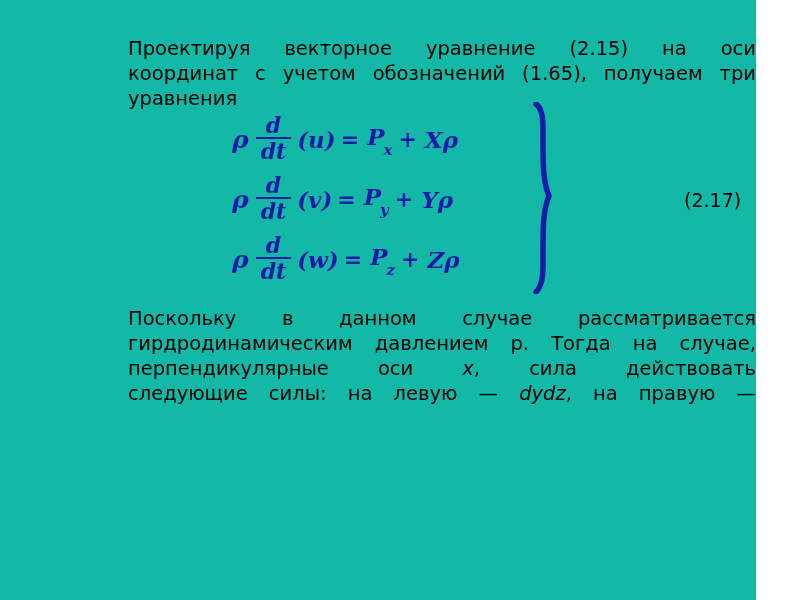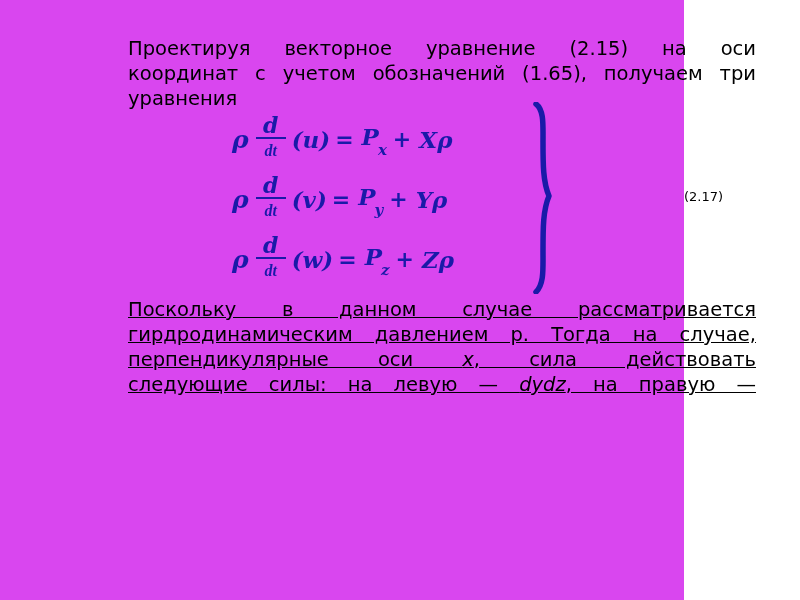--- a/index.html
+++ b/index.html
@@ -9,23 +9,23 @@
   }
   body {
     width: 800px;
     height: 600px;
     overflow: hidden;
     font-family: "DejaVu Sans", sans-serif;
     color: #000000;
   }
   .slide {
     position: relative;
-    width: 684px;
+    width: 756px;
     height: 600px;
-    background: #d946ef;
+    background: #14b8a6;
   }
 
   
   .para {
     position: absolute;
     font-family: "DejaVu Sans", sans-serif;
     font-size: 19.5px;
     line-height: 25px;
     color: #000000;
     text-align: justify;
@@ -34,24 +34,23 @@
     hyphens: none;
   }
   .para.p1 {
     left: 76px;
     top: 36px;
     width: 680px;
     text-indent: 52px;
   }
   .para.p2 {
     left: 76px;
-    top: 297px;
+    top: 306px;
     width: 680px;
     text-indent: 52px;
-    text-decoration: underline;
   }
   .para i {
     font-style: italic;
   }
   
   .jline {
     display: block;
     text-align: justify;
     text-align-last: justify;
     white-space: nowrap;
@@ -109,24 +108,23 @@
     padding: 0 5px;
   }
   .frac .bar {
     width: 100%;
     min-width: 30px;
     height: 2.5px;
     background: #1a1aa8;
     margin: 1px 0;
   }
   .frac .den {
-    font-size: 16px;
+    font-size: 22px;
     line-height: 22px;
     padding: 0 5px;
-    font-family: Liberation Serif, serif;
   }
   .eqtail {
     padding-left: 3px;
     font-size: 23px;
   }
   .eqtail .sub {
     font-size: 15px;
     vertical-align: sub;
     position: relative;
     top: 4px;
@@ -149,21 +147,21 @@
     pointer-events: none;
   }
   .brace svg { display: block; }
 
   
   .eqnum {
     position: absolute;
     left: 684px;
     top: 189px;
     font-family: "DejaVu Sans", sans-serif;
-    font-size: 13px;
+    font-size: 19px;
     color: #000000;
     white-space: nowrap;
     text-align: center;
   }
 </style>
 </head>
 <body>
 
 <div class="slide">
 

